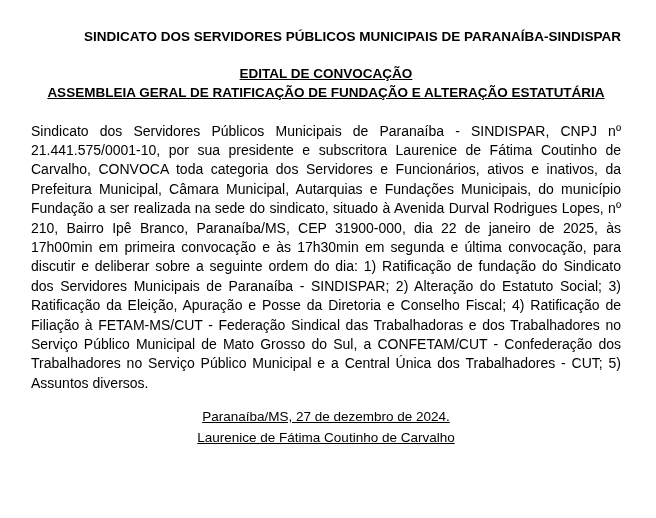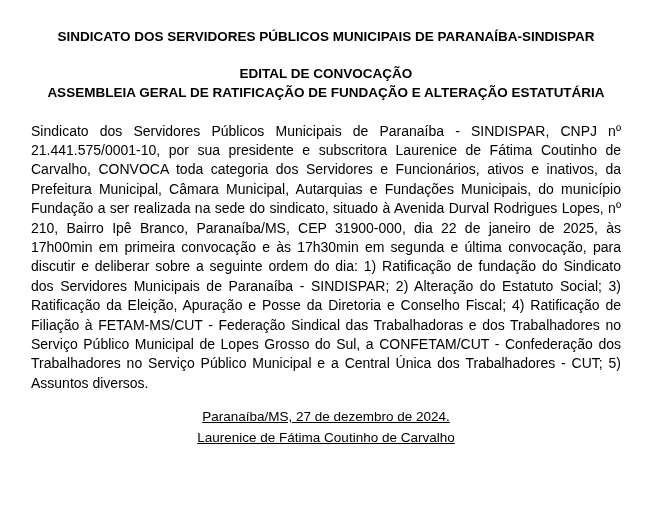--- a/index.html
+++ b/index.html
@@ -18,28 +18,29 @@
     padding: 27px 35px 0 31px;
     overflow: hidden;
   }
   .heading-block {
     margin: 0 0 19px 0;
   }
   .h-title {
     font-size: 13.5px;
     font-weight: bold;
     line-height: 19.5px;
-    text-align: center;
+    text-align: right;
     margin-bottom: 17px;
   }
   .h-sub {
     font-size: 13.5px;
     font-weight: bold;
     line-height: 19.5px;
     text-align: center;
+    text-decoration: underline;
   }
   .body-paragraph {
     font-size: 14px;
     line-height: 19.4px;
   }
   .body-line {
     text-align: justify;
     text-align-last: justify;
   }
   .body-line-last {
@@ -69,21 +70,21 @@
       <div class="body-line">21.441.575/0001-10, por sua presidente e subscritora Laurenice de Fátima Coutinho de</div>
       <div class="body-line">Carvalho, CONVOCA toda categoria dos Servidores e Funcionários, ativos e inativos, da</div>
       <div class="body-line">Prefeitura Municipal, Câmara Municipal, Autarquias e Fundações Municipais, do município</div>
       <div class="body-line">Fundação a ser realizada na sede do sindicato, situado à Avenida Durval Rodrigues Lopes, nº</div>
       <div class="body-line">210, Bairro Ipê Branco, Paranaíba/MS, CEP 31900-000, dia 22 de janeiro de 2025, às</div>
       <div class="body-line">17h00min em primeira convocação e às 17h30min em segunda e última convocação, para</div>
       <div class="body-line">discutir e deliberar sobre a seguinte ordem do dia: 1) Ratificação de fundação do Sindicato</div>
       <div class="body-line">dos Servidores Municipais de Paranaíba - SINDISPAR; 2) Alteração do Estatuto Social; 3)</div>
       <div class="body-line">Ratificação da Eleição, Apuração e Posse da Diretoria e Conselho Fiscal; 4) Ratificação de</div>
       <div class="body-line">Filiação à FETAM-MS/CUT - Federação Sindical das Trabalhadoras e dos Trabalhadores no</div>
-      <div class="body-line">Serviço Público Municipal de Lopes Grosso do Sul, a CONFETAM/CUT - Confederação dos</div>
+      <div class="body-line">Serviço Público Municipal de Mato Grosso do Sul, a CONFETAM/CUT - Confederação dos</div>
       <div class="body-line">Trabalhadores no Serviço Público Municipal e a Central Única dos Trabalhadores - CUT; 5)</div>
       <div class="body-line body-line-last">Assuntos diversos.</div>
     </div>
 
   <div class="closing">
     <div class="c-line">Paranaíba/MS, 27 de dezembro de 2024.</div>
     <div class="c-line">Laurenice de Fátima Coutinho de Carvalho</div>
   </div>
 
 </div>

